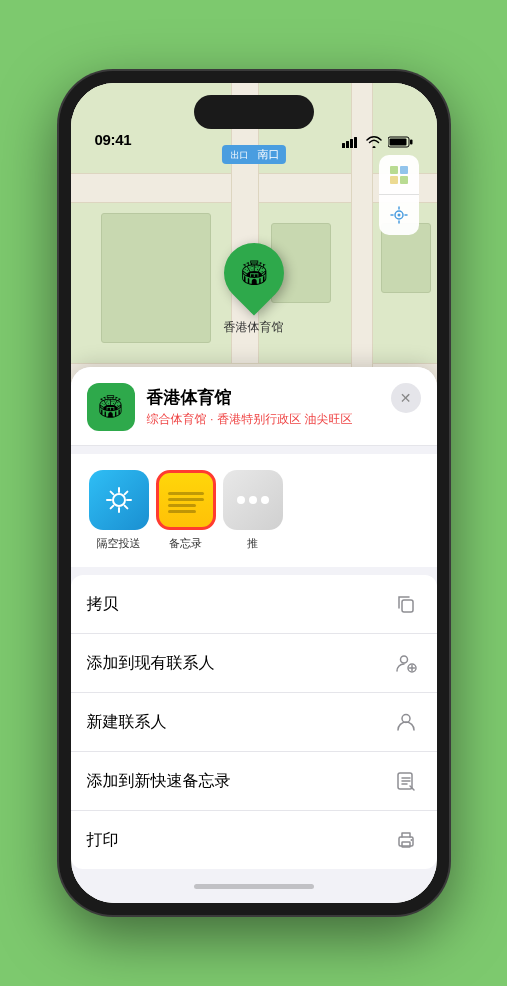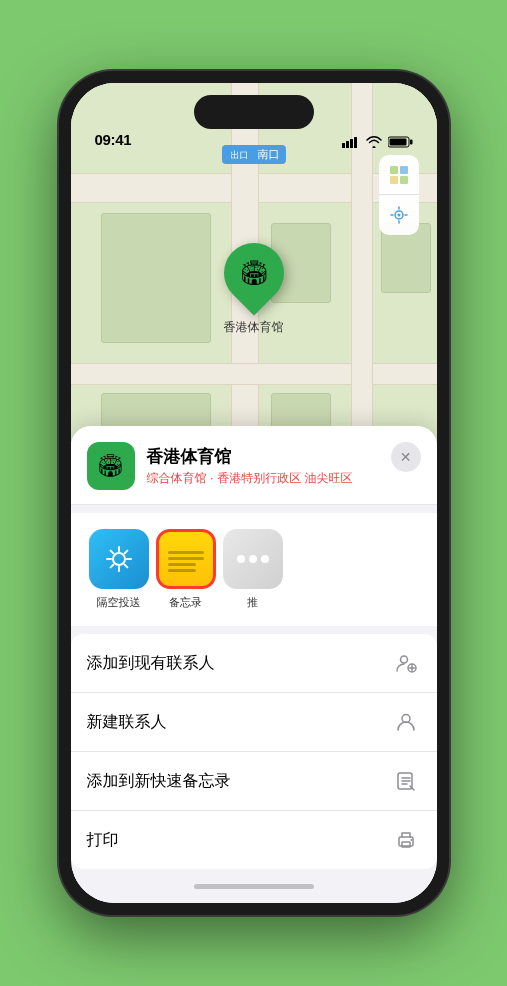--- a/index.html
+++ b/index.html
@@ -442,20 +442,29 @@
               <div style="width:8px;height:8px;background:#fff;border-radius:50%;"></div>
               <div style="width:8px;height:8px;background:#fff;border-radius:50%;"></div>
             </div>
           </div>
           <div class="share-label">推</div>
         </div>
       </div>
 
       <div class="action-list">
 
+        <div class="action-item">
+          <span class="action-label">拷贝</span>
+          <div class="action-icon-wrap">
+            <svg width="22" height="22" viewBox="0 0 22 22" fill="none">
+              <rect x="7" y="7" width="11" height="12" rx="2" stroke="#8e8e93" stroke-width="1.5"></rect>
+              <path d="M4 15V4h10" stroke="#8e8e93" stroke-width="1.5" stroke-linecap="round"></path>
+            </svg>
+          </div>
+        </div>
 
         <div class="action-item">
           <span class="action-label">添加到现有联系人</span>
           <div class="action-icon-wrap">
             <svg width="22" height="22" viewBox="0 0 22 22" fill="none">
               <circle cx="9" cy="7.5" r="3.5" stroke="#8e8e93" stroke-width="1.5"></circle>
               <path d="M2 19c0-3.9 3.1-7 7-7" stroke="#8e8e93" stroke-width="1.5" stroke-linecap="round"></path>
               <circle cx="17" cy="16" r="4" stroke="#8e8e93" stroke-width="1.5"></circle>
               <path d="M17 13.5v5M14.5 16h5" stroke="#8e8e93" stroke-width="1.5" stroke-linecap="round"></path>
             </svg>

